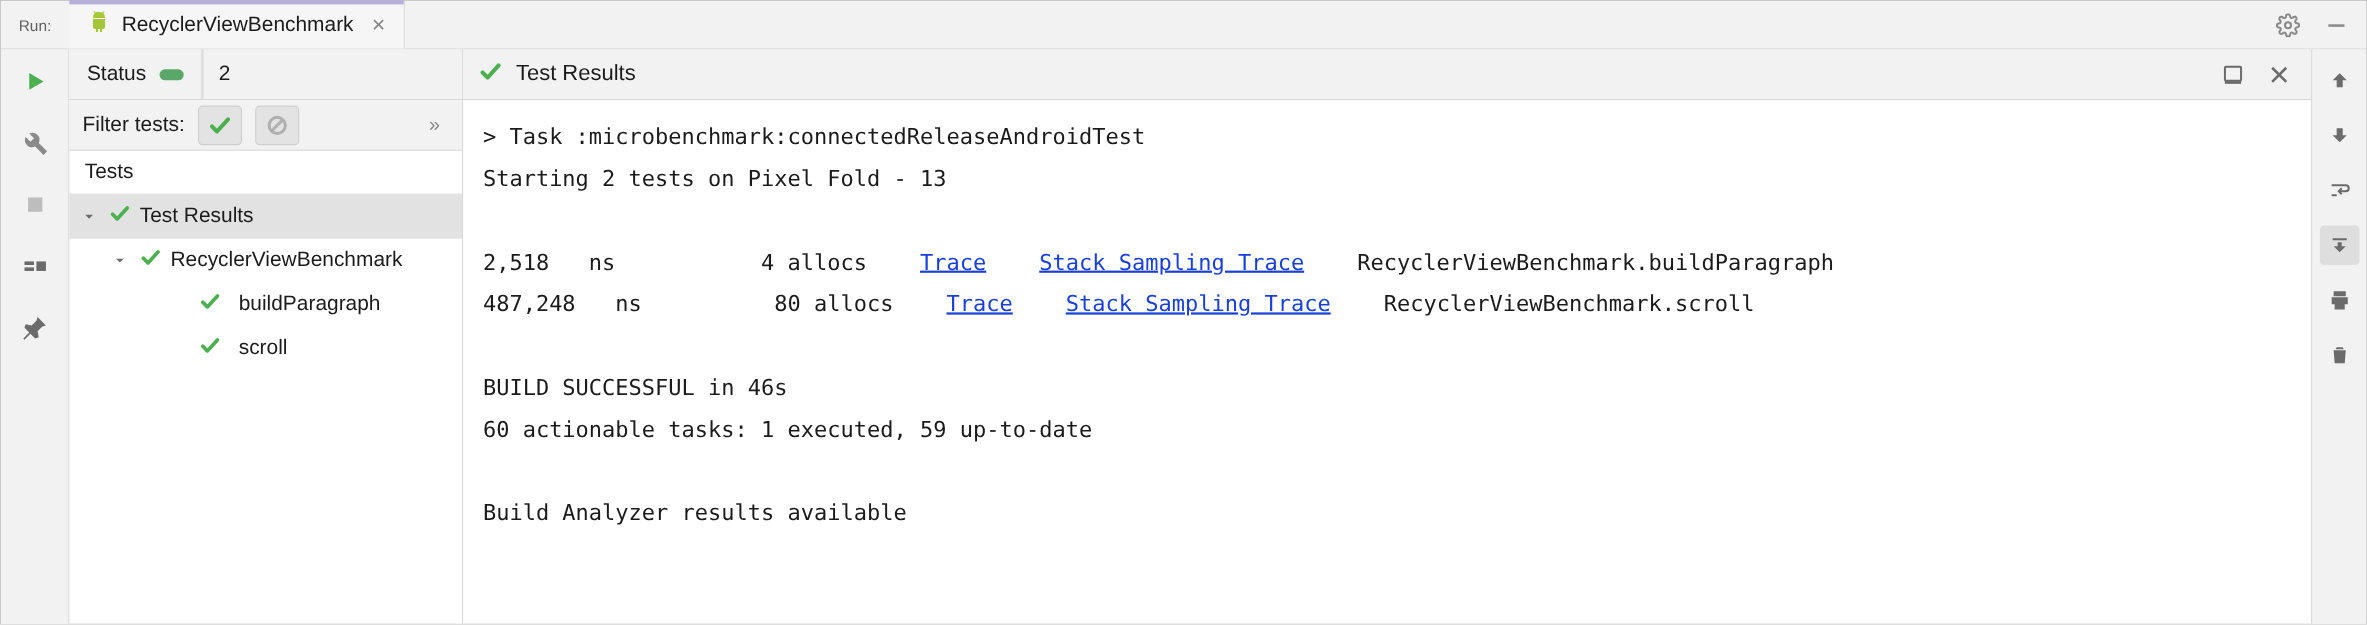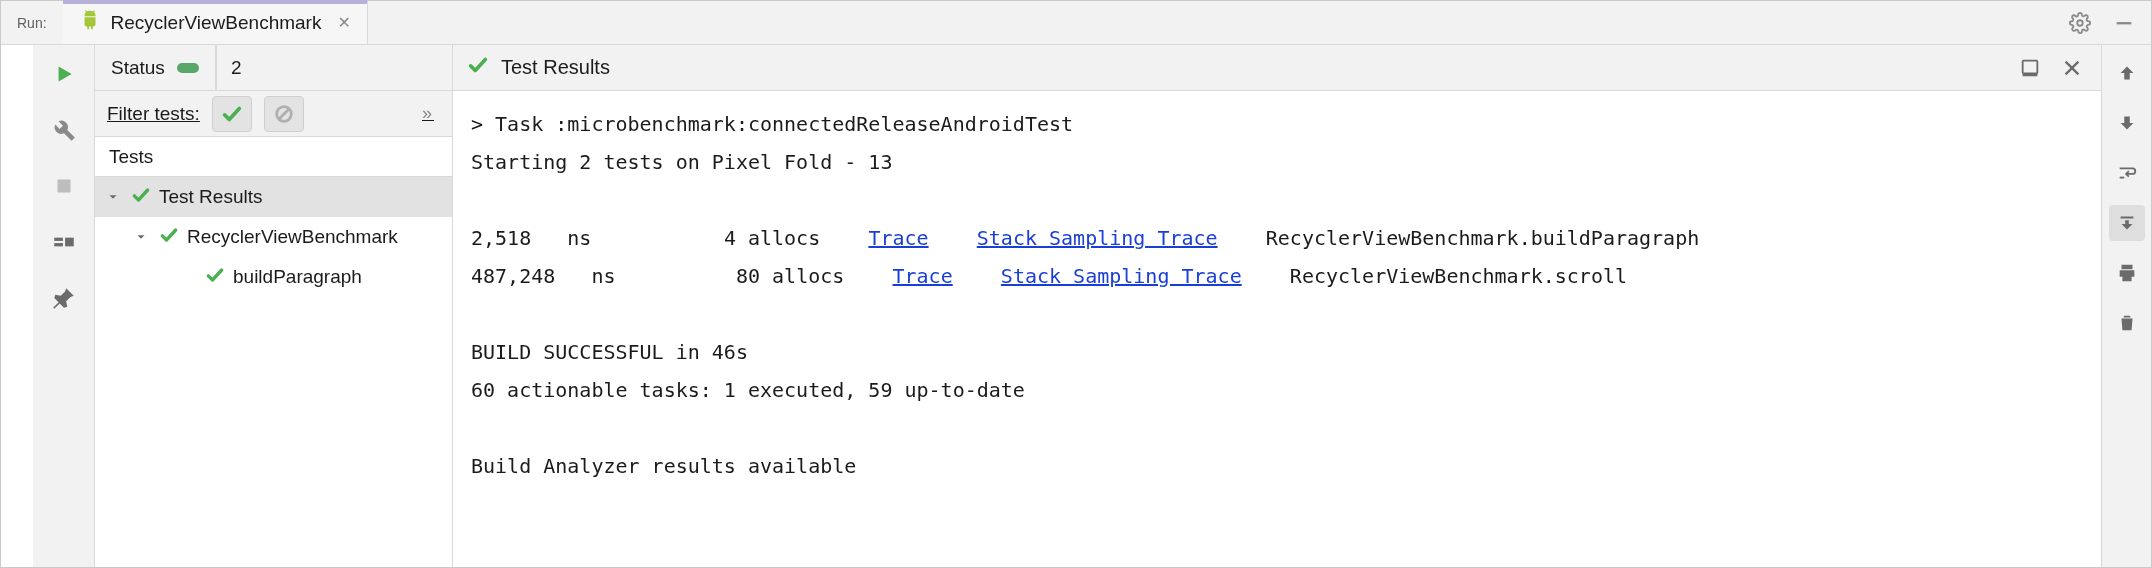--- a/index.html
+++ b/index.html
@@ -25,54 +25,54 @@
   .tab { display: flex; align-items: center; gap: 10px; padding: 0 16px; background: #f6f6f6; border-right: 1px solid var(--border-light); position: relative; }
   .tab.active::after { content:""; position:absolute; top:-1px; left:0; right:0; height:4px; background:#b7b0d8; }
   .tab .android-icon svg { width:22px; height:22px; }
   .tab .tab-label { font-size: 19px; }
   .tab .tab-close { color: #888; font-size: 16px; padding-left: 6px; }
   .tabstrip-spacer { flex:1; }
   .tabstrip-right { display:flex; align-items:center; gap: 18px; padding: 0 14px; color:#8a8a8a; }
   .tabstrip-right .hdr-btn { width:26px; height:26px; display:flex; align-items:center; justify-content:center; }
   .tabstrip-right .hdr-btn svg { width:22px; height:22px; }
 
-  .body { flex:1; display:flex; min-height:0;margin-left:32px; }
+  .body { flex:1; display:flex; min-height:0; }
 
   
   .gutter { width:62px; background:var(--panel-bg); border-right:1px solid var(--border-light); display:flex; flex-direction:column; align-items:center; padding-top:12px; gap:22px; }
   .gutter .gbtn { width:34px; height:34px; display:flex; align-items:center; justify-content:center; }
   .gutter .gbtn svg { width:26px; height:26px; }
 
   
   .treepanel { width:358px; border-right:1px solid var(--border-light); display:flex; flex-direction:column; }
   .status-row { height:46px; border-bottom:1px solid var(--border-light); background:var(--panel-bg); display:flex; align-items:center; }
   .status-row .cell { padding:0 16px; height:100%; display:flex; align-items:center; gap:12px; }
   .status-row .sep { width:1px; height:100%; background:var(--border-light); }
   .status-label { font-size:19px; }
   .status-pill { width:22px; height:10px; border-radius:5px; background:#59a869; display:inline-block; }
   .passed { font-size:19px; }
   .count { font-size:19px; padding:0 14px; }
 
-  .filter-row { height:46px; border-bottom:1px solid var(--border-light); background:var(--panel-bg); display:flex; align-items:center; padding:0 12px; gap:12px;text-decoration:underline; }
+  .filter-row { height:46px; border-bottom:1px solid var(--border-light); background:var(--panel-bg); display:flex; align-items:center; padding:0 12px; gap:12px; }
   .filter-label { font-size:19px; }
   .filter-btn { width:40px; height:36px; border:1px solid transparent; border-radius:4px; display:flex; align-items:center; justify-content:center; }
   .filter-btn.selected { background:#e3e3e3; border-color:#cfcfcf; }
   .filter-btn svg { width:22px; height:22px; }
   .filter-row .more { margin-left:auto; color:#888; font-size:18px; letter-spacing:2px; padding:0 6px;}
 
   .tests-header { height:40px; display:flex; align-items:center; padding:0 14px; font-size:19px; border-bottom:1px solid var(--border-light); }
 
   .tree { flex:1; overflow:hidden; font-size:19px; }
   .node { display:flex; align-items:center; gap:8px; height:40px; padding-left:8px; white-space:nowrap; overflow:hidden; }
   .node.sel { background:var(--selected-bg); }
   .chev { width:20px; display:flex; justify-content:center; color:#6b6b6b; }
   .chev svg { width:14px; height:14px; }
   .ok svg { width:20px; height:20px; }
   .indent1 { padding-left:36px; }
-  .indent2 { padding-left:82px; }
+  .indent2 { padding-left:82px;gap:16px; }
   .indent2 .placeholder-chev { width:20px; }
 
   
   .console-wrap { flex:1; display:flex; min-width:0; }
   .console { flex:1; display:flex; flex-direction:column; min-width:0; }
   .console-head { height:46px; background:var(--panel-bg); border-bottom:1px solid var(--border-light); display:flex; align-items:center; padding:0 14px; gap:12px; }
   .console-head .ok svg { width:22px; height:22px; }
   .console-head .title { font-size:20px; }
   .console-head .spacer { flex:1; }
   .console-head .hdr-btn { width:30px; height:30px; display:flex; align-items:center; justify-content:center; color:#6b6b6b; }
@@ -203,20 +203,27 @@
               </svg></span>
           <span>RecyclerViewBenchmark</span>
         </div>
         <div class="node indent2">
           <span class="placeholder-chev"></span>
           <span class="ok"><svg viewBox="0 0 24 24" fill="none" stroke="#4caf50" stroke-width="4" stroke-linecap="round" stroke-linejoin="round">
                 <polyline points="4 13 9 18 20 6"></polyline>
               </svg></span>
           <span>buildParagraph</span>
         </div>
+        <div class="node indent2">
+          <span class="placeholder-chev"></span>
+          <span class="ok"><svg viewBox="0 0 24 24" fill="none" stroke="#4caf50" stroke-width="4" stroke-linecap="round" stroke-linejoin="round">
+                <polyline points="4 13 9 18 20 6"></polyline>
+              </svg></span>
+          <span>scroll</span>
+        </div>
       </div>
     </div>
 
     <div class="console-wrap">
       <div class="console">
         <div class="console-head">
           <span class="ok"><svg viewBox="0 0 24 24" fill="none" stroke="#4caf50" stroke-width="4" stroke-linecap="round" stroke-linejoin="round">
                 <polyline points="4 13 9 18 20 6"></polyline>
               </svg></span>
           <span class="title">Test Results</span>

